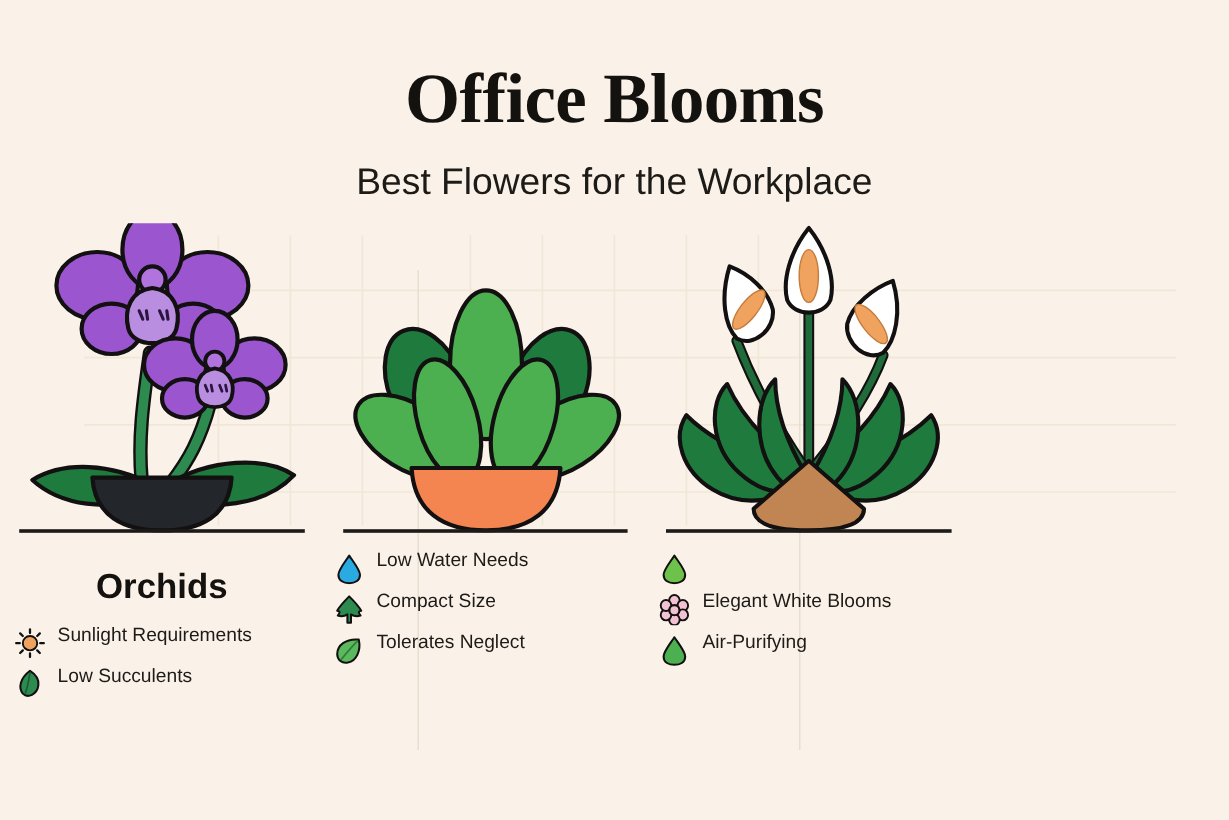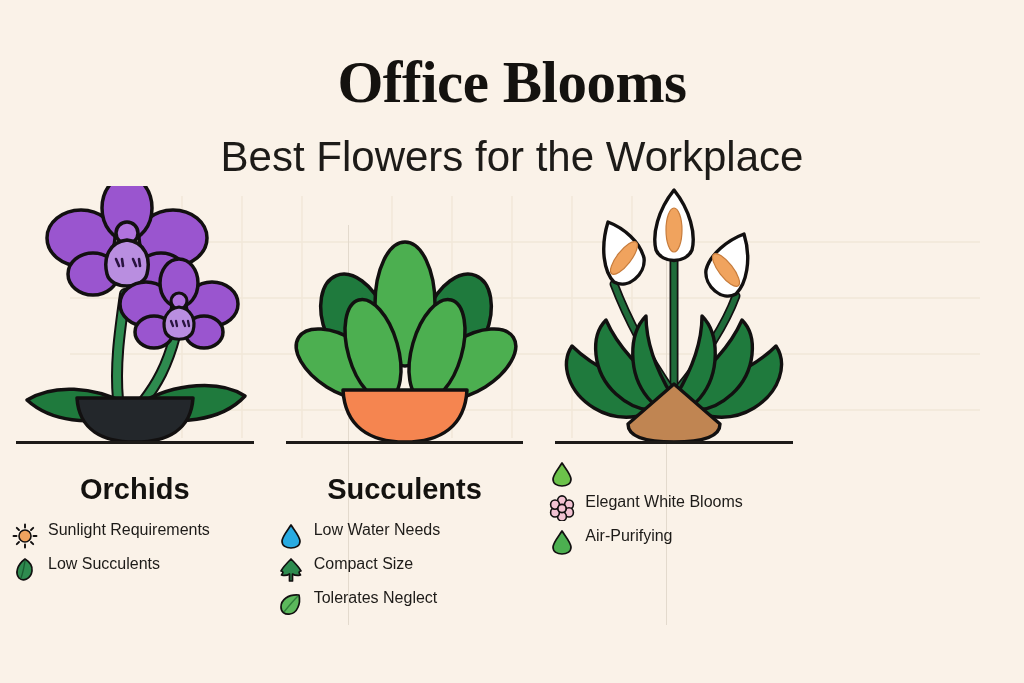--- a/index.html
+++ b/index.html
@@ -32,21 +32,21 @@
     font-weight:700;
     font-size:59px;
     line-height:1;
     color:#14120f;
     letter-spacing:-0.5px;
     padding-top:53px;
   }
   .subtitle {
     font-family:"Liberation Sans", sans-serif;
     font-weight:400;
-    font-size:42px;
+    font-size:31px;
     line-height:1;
     color:#1d1b18;
     padding-top:24px;
   }
 
   
   .columns {
     position:absolute; left:0; top:186px; width:809px; height:470px;
     display:flex;
   }
@@ -246,21 +246,20 @@
           <ellipse cx="186" cy="178" rx="27" ry="50" transform="rotate(58 186 178)" fill="#4caf50" stroke="#121010" stroke-width="3.5"></ellipse>
 
           <ellipse cx="88" cy="164" rx="25" ry="52" transform="rotate(-16 88 164)" fill="#4caf50" stroke="#121010" stroke-width="3.5"></ellipse>
           <ellipse cx="152" cy="164" rx="25" ry="52" transform="rotate(16 152 164)" fill="#4caf50" stroke="#121010" stroke-width="3.5"></ellipse>
 
           <path d="M58 204 L182 204 C180 240 156 256 120 256 C84 256 60 240 58 204 Z" fill="#f58550" stroke="#121010" stroke-width="3.5" stroke-linejoin="round"></path>
         </svg>
         <div class="ground"></div>
       </div>
 
-      <div class="plant-name">Succulents</div>
 
       <ul class="features">
         <li class="feature">
           <span class="feature-icon">
             <svg viewBox="0 0 26 26" width="26" height="26" aria-hidden="true">
               <path d="M13 2 C9 8 4 14 4 18 C4 23 8.5 25 13 25 C17.5 25 22 23 22 18 C22 14 17 8 13 2 Z" fill="#29abe2" stroke="#121010" stroke-width="1.7" stroke-linejoin="round"></path>
             </svg>
           </span>
           <span class="feature-label">Low Water Needs</span>
         </li>

